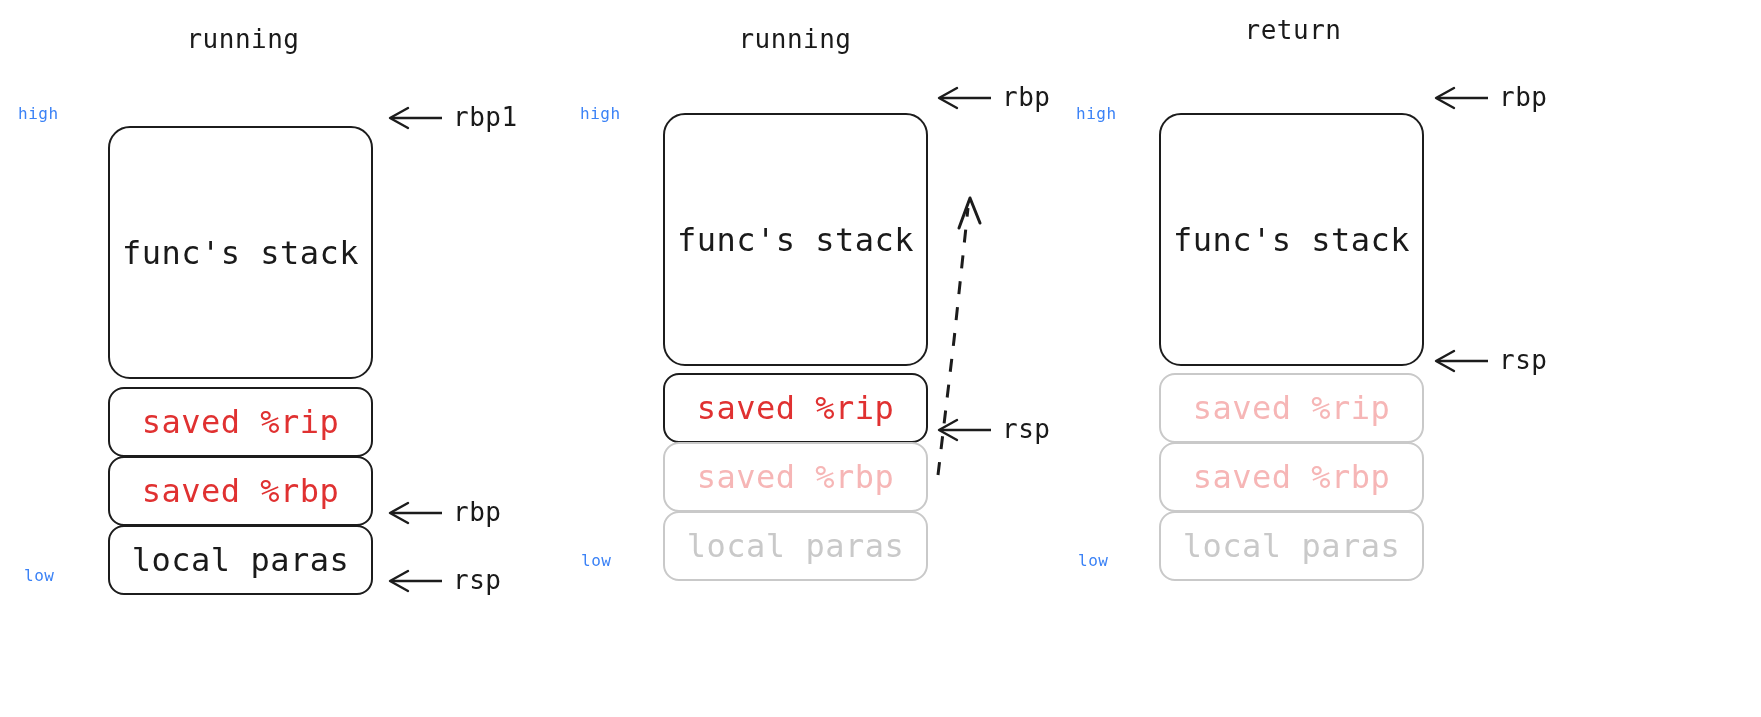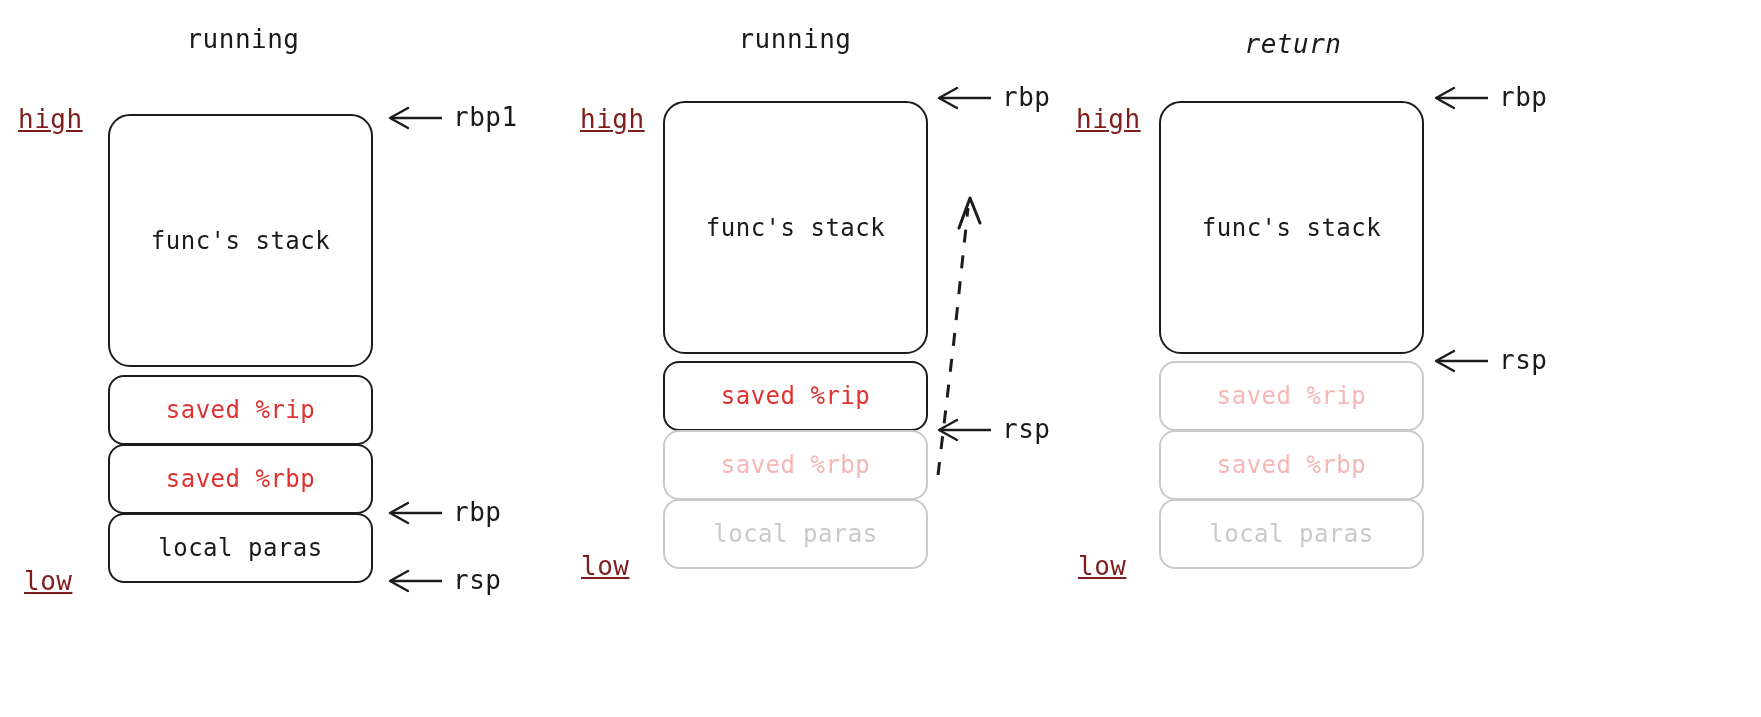--- a/index.html
+++ b/index.html
@@ -18,40 +18,40 @@
     position:absolute;
     font-size:26px;
     color:#1a1a1a;
     white-space:nowrap;
     letter-spacing:0.5px;
     text-align:center;
   }
 
   .edge-label{
     position:absolute;
-    font-size:26px;
-    color:#7f1d1d;
-    white-space:nowrap;
-    letter-spacing:0.5px;
-    text-decoration:underline;
+    font-size:16px;
+    color:#3b82f6;
+    white-space:nowrap;
+    letter-spacing:0.5px;
   }
 
   .box{
     position:absolute;
     box-sizing:border-box;
     border:2.2px solid #1c1c1c;
     border-radius:16px;
     background:#ffffff;
     display:flex;
     align-items:center;
     justify-content:center;
-    font-size:24px;
+    font-size:32px;
     color:#1a1a1a;
     letter-spacing:0.5px;
     white-space:nowrap;
+    margin-top:12px;
   }
   .box.big{border-radius:22px;}
   .box.red{color:#e03131;}
   .box.ghost{
     border-color:#c9c9c9;
     color:#c9c9c9;
   }
   .box.ghost-red{
     border-color:#c9c9c9;
     color:#f6b6b6;
@@ -168,21 +168,21 @@
     <div class="dashline" style="left:920px;top:90px;width:120px;height:390px;">
       <svg width="120" height="390" viewBox="0 0 120 390">
         <path d="M 18 385 L 34 250 L 48 118" fill="none" stroke="#1c1c1c" stroke-width="3" stroke-dasharray="13 13" stroke-linecap="butt"></path>
         <polyline points="39,138 50,108 60,133" fill="none" stroke="#1c1c1c" stroke-width="3" stroke-linecap="round" stroke-linejoin="round"></polyline>
       </svg>
     </div>
   </div>
 
   <div class="col">
 
-    <div class="col-title" style="left:1168px;top:29px;width:250px;font-style:italic;">return</div>
+    <div class="col-title" style="left:1168px;top:15px;width:250px;">return</div>
 
     <div class="edge-label" style="left:1076px;top:104px;">high</div>
 
     <div class="edge-label" style="left:1078px;top:551px;">low</div>
 
     <div class="box big" style="left:1159px;top:101px;width:265px;height:253px;">func's stack</div>
 
     <div class="box ghost-red" style="left:1159px;top:361px;width:265px;height:70px;">saved %rip</div>
 
     <div class="box ghost-red" style="left:1159px;top:430px;width:265px;height:70px;">saved %rbp</div>

